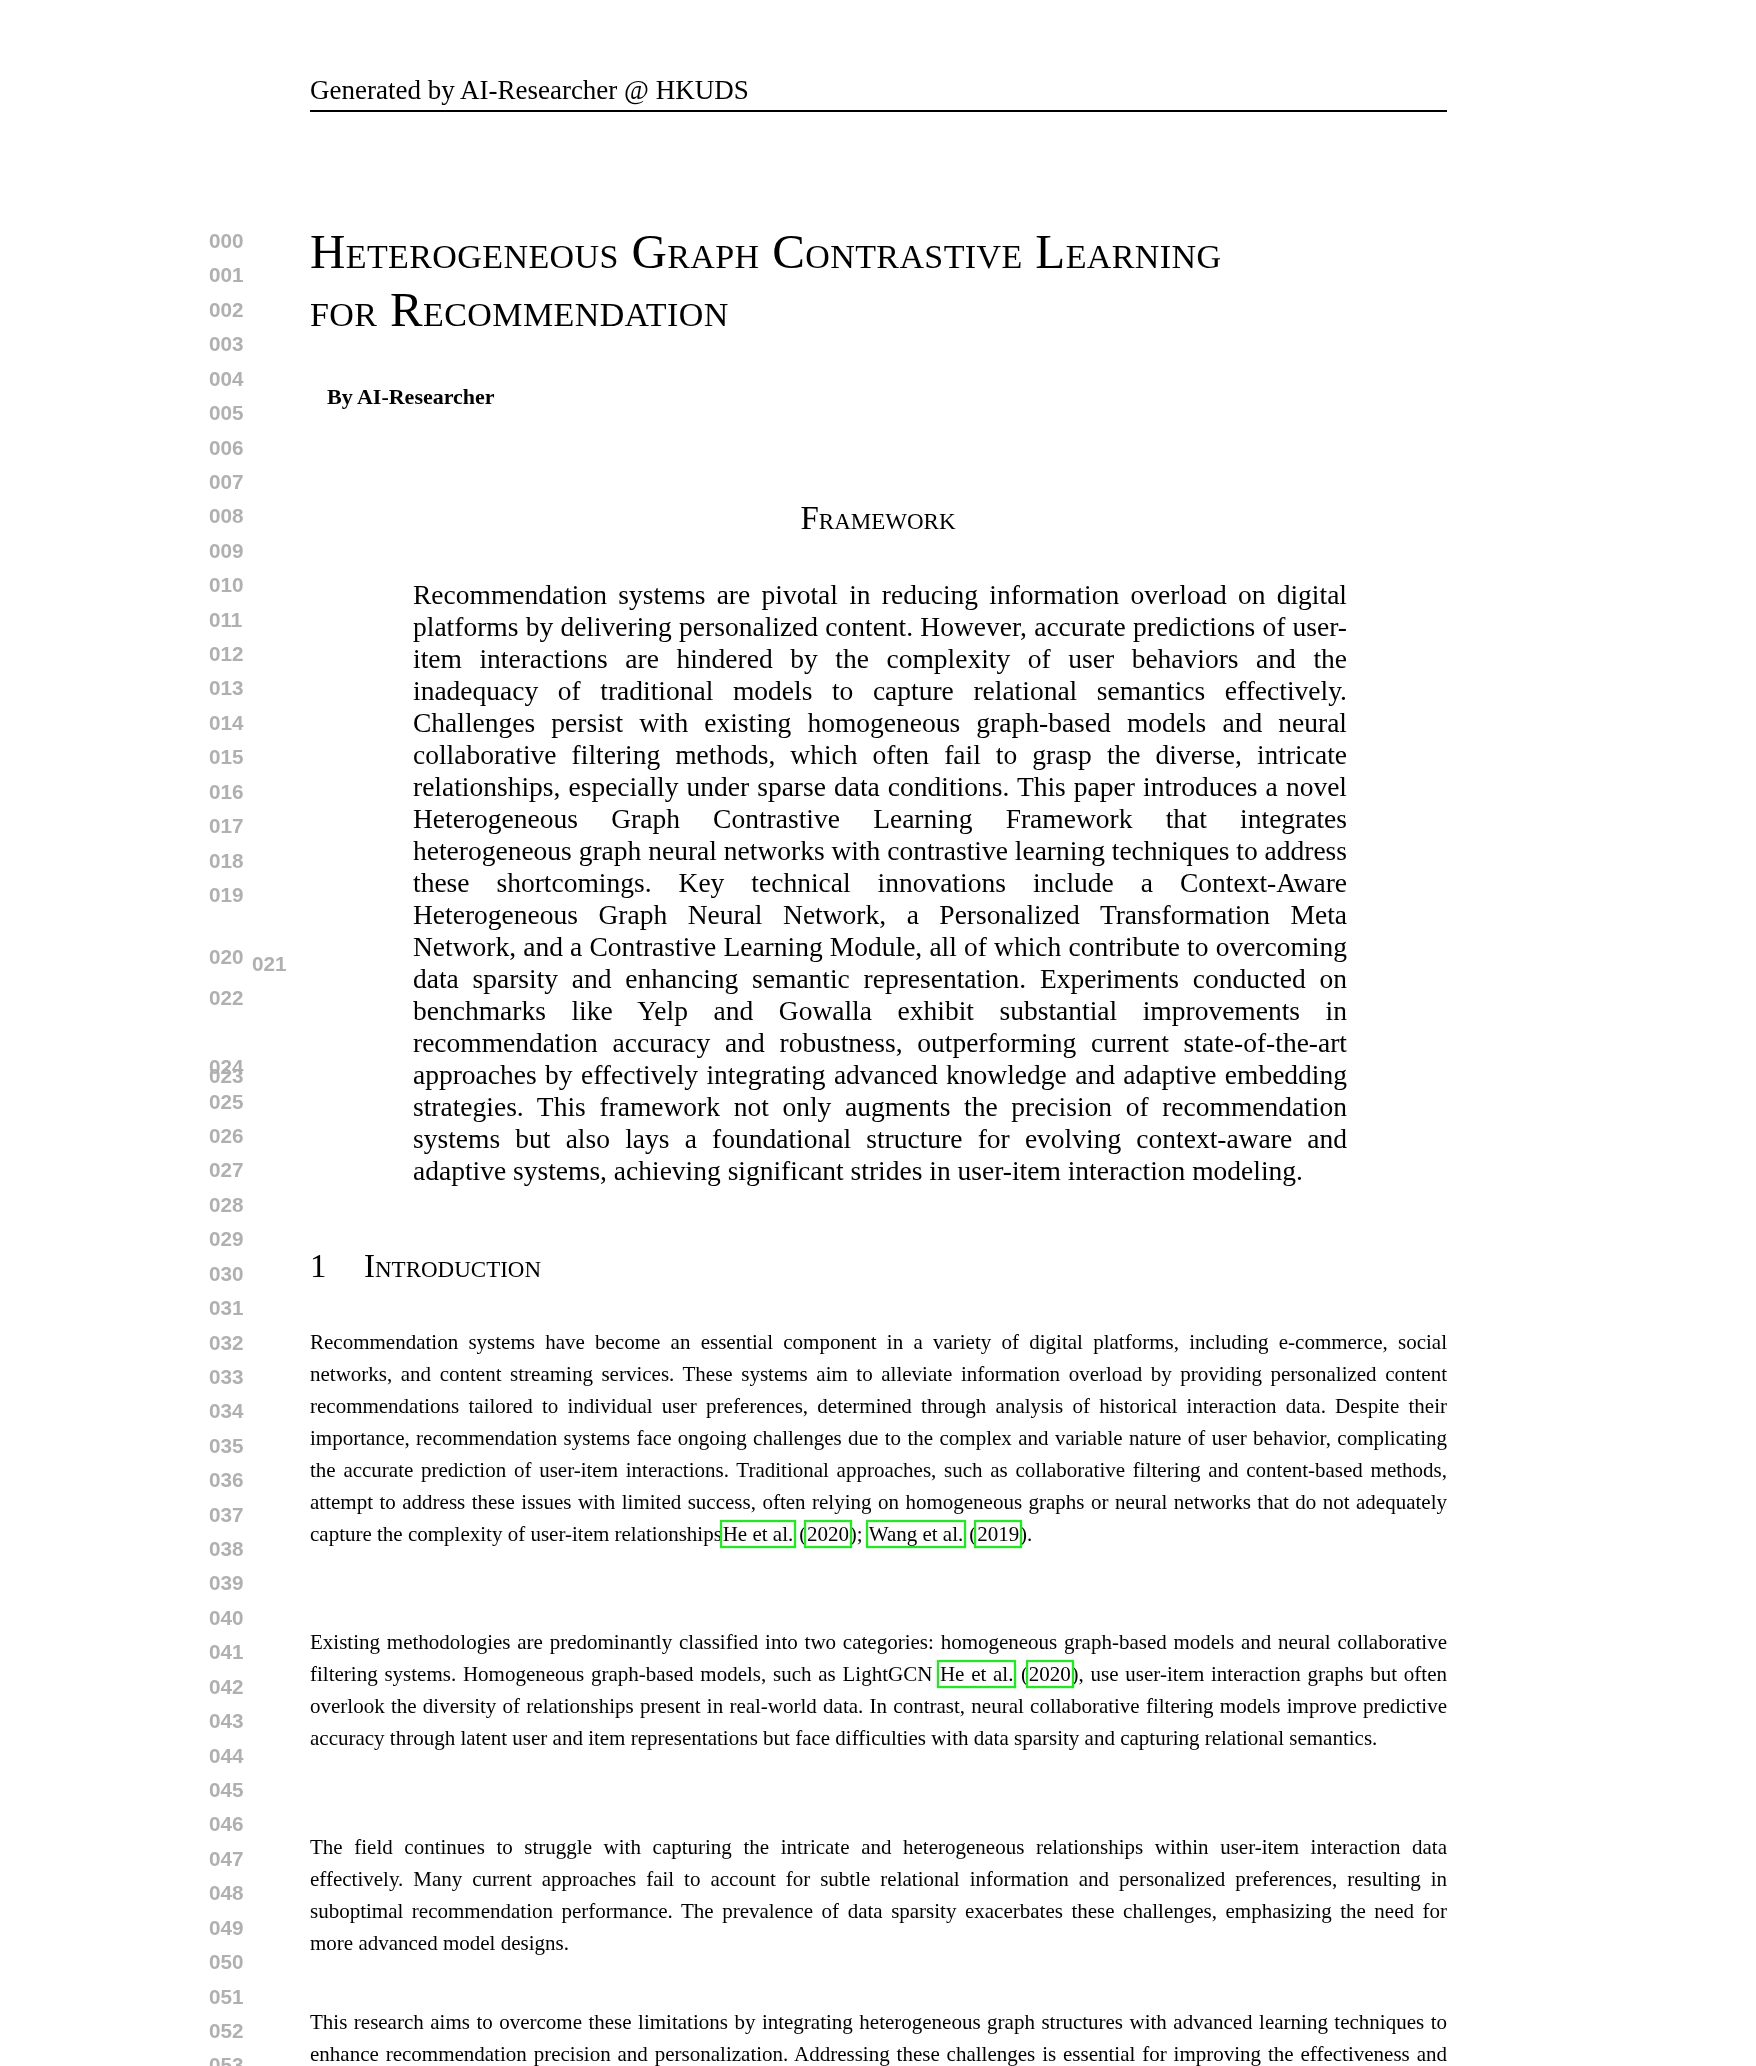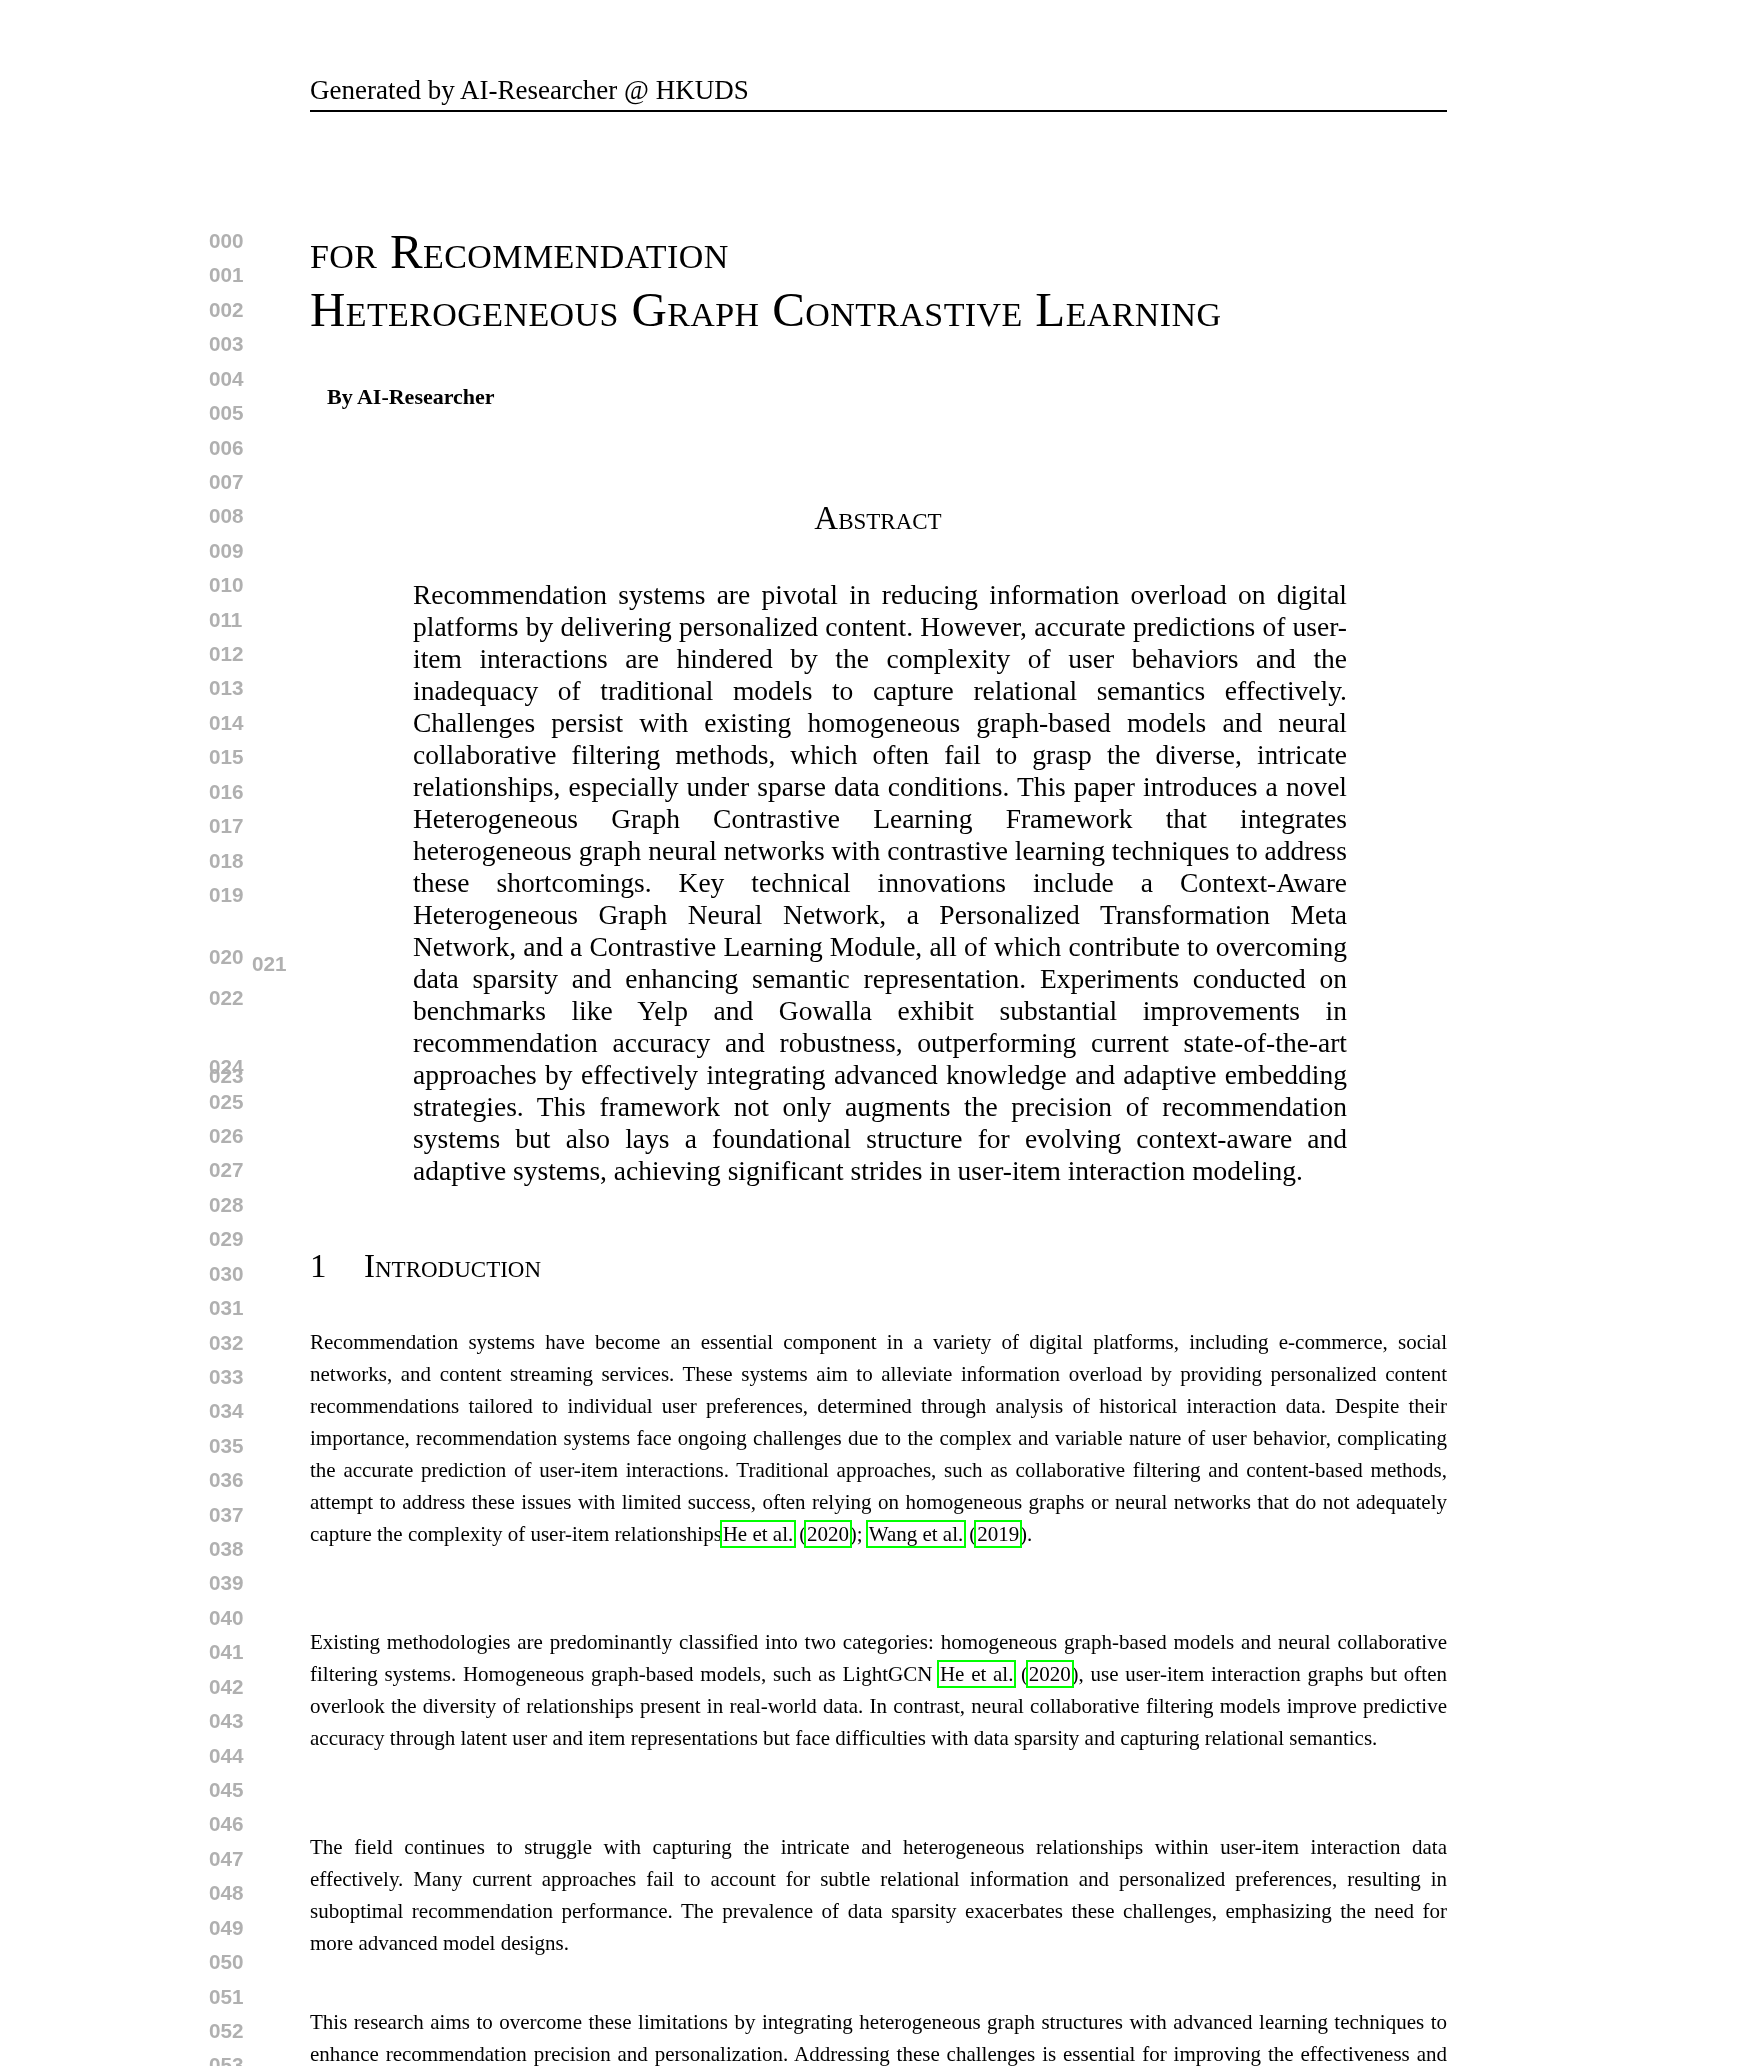--- a/index.html
+++ b/index.html
@@ -84,27 +84,27 @@
     <span style="top: 1618px;">047</span>
     <span style="top: 1652px;">048</span>
     <span style="top: 1687px;">049</span>
     <span style="top: 1721px;">050</span>
     <span style="top: 1756px;">051</span>
     <span style="top: 1790px;">052</span>
     <span style="top: 1824px;">053</span>
   </div>
 
 <div class="title">
+  <div>Heterogeneous Graph Contrastive Learning</div>
   <div>for Recommendation</div>
-  <div>Heterogeneous Graph Contrastive Learning</div>
 </div>
 
 <div class="author">By AI-Researcher</div>
 
-<div class="abstract-heading">Abstract</div>
+<div class="abstract-heading">Framework</div>
 <div class="abstract-body">Recommendation systems are pivotal in reducing information overload on digital platforms by delivering personalized content. However, accurate predictions of user-item interactions are hindered by the complexity of user behaviors and the inadequacy of traditional models to capture relational semantics effectively. Challenges persist with existing homogeneous graph-based models and neural collaborative filtering methods, which often fail to grasp the diverse, intricate relationships, especially under sparse data conditions. This paper introduces a novel Heterogeneous Graph Contrastive Learning Framework that integrates heterogeneous graph neural networks with contrastive learning techniques to address these shortcomings. Key technical innovations include a Context-Aware Heterogeneous Graph Neural Network, a Personalized Transformation Meta Network, and a Contrastive Learning Module, all of which contribute to overcoming data sparsity and enhancing semantic representation. Experiments conducted on benchmarks like Yelp and Gowalla exhibit substantial improvements in recommendation accuracy and robustness, outperforming current state-of-the-art approaches by effectively integrating advanced knowledge and adaptive embedding strategies. This framework not only augments the precision of recommendation systems but also lays a foundational structure for evolving context-aware and adaptive systems, achieving significant strides in user-item interaction modeling.</div>
 
 <div class="section-heading">
   <span class="num">1</span><span>Introduction</span>
 </div>
 
 <div class="body p1"><span>Recommendation systems have become an essential component in a variety of digital platforms, including e-commerce, social networks, and content streaming services. These systems aim to alleviate information overload by providing personalized content recommendations tailored to individual user preferences, determined through analysis of historical interaction data.  Despite their importance, recommendation systems face ongoing challenges due to the complex and variable nature of user behavior, complicating the accurate prediction of user-item interactions. Traditional approaches, such as collaborative filtering and content-based methods, attempt to address these issues with limited success, often relying on homogeneous graphs or neural networks that do not adequately capture the complexity of user-item relationships</span><a class="cite">He et al.</a>&nbsp;(<a class="cite">2020</a>)<span>; </span><a class="cite">Wang et al.</a>&nbsp;(<a class="cite">2019</a><span>).</span></div>
 
 <div class="body p2"><span>Existing methodologies are predominantly classified into two categories: homogeneous graph-based models and neural collaborative filtering systems.  Homogeneous graph-based models, such as LightGCN </span><a class="cite">He et al.</a>&nbsp;(<a class="cite">2020</a><span>), use user-item interaction graphs but often overlook the diversity of relationships present in real-world data. In contrast, neural collaborative filtering models improve predictive accuracy through latent user and item representations but face difficulties with data sparsity and capturing relational semantics.</span></div>
 

